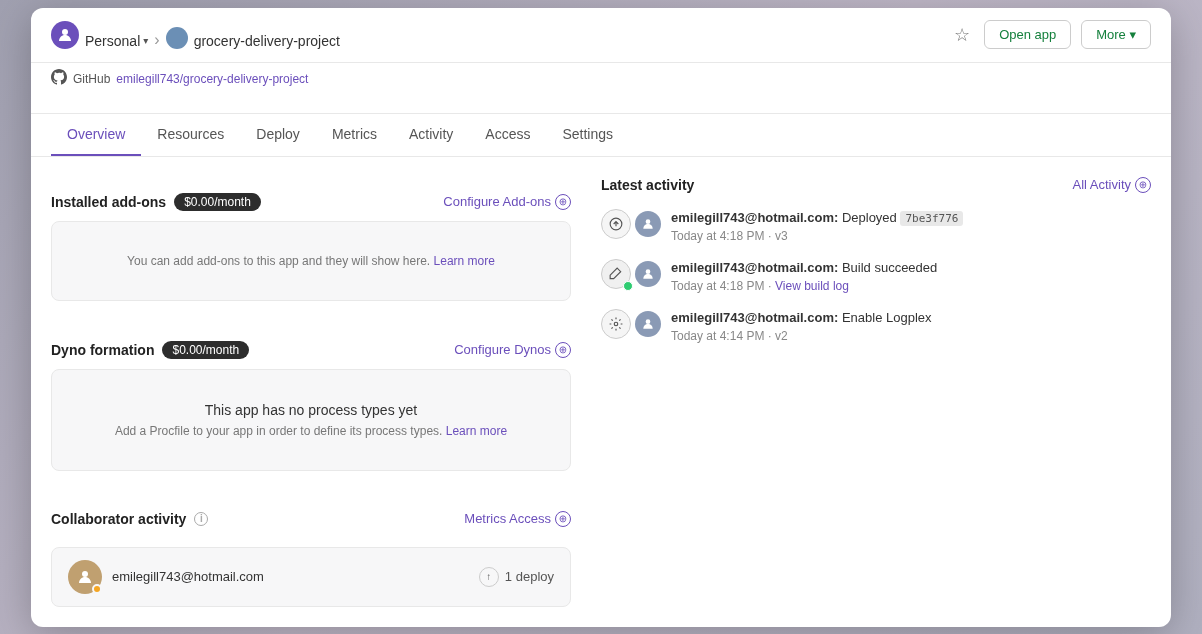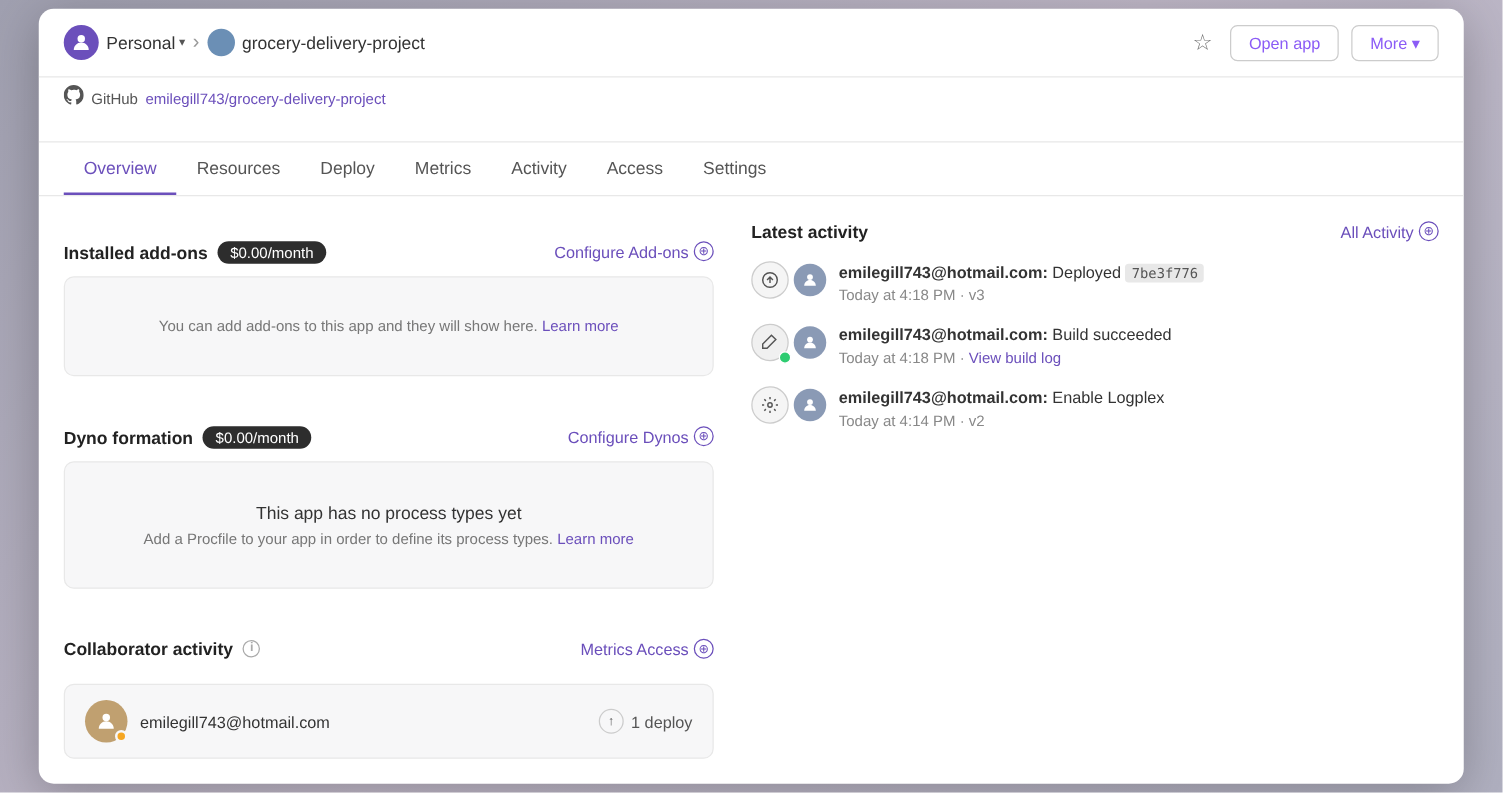--- a/index.html
+++ b/index.html
@@ -27,21 +27,21 @@
     
     .header {
       display: flex;
       align-items: center;
       padding: 12px 20px;
       border-bottom: 1px solid #e8e8e8;
       gap: 8px;
     }
     .header-left {
       display: flex;
-      align-items: center;
+      align-items: flex-end;
       gap: 6px;
       flex: 1;
     }
     .user-avatar {
       width: 28px;
       height: 28px;
       border-radius: 50%;
       background: #6b4fbb;
       display: flex;
       align-items: center;
@@ -90,21 +90,21 @@
       color: #777;
       padding: 4px;
     }
     .btn-outline {
       border: 1px solid #ccc;
       background: #fff;
       border-radius: 6px;
       padding: 6px 14px;
       font-size: 13px;
       cursor: pointer;
-      color: #8b5cf6;
+      color: #15803d;
       display: flex;
       align-items: center;
       gap: 4px;
     }
     
     .github-row {
       display: flex;
       align-items: center;
       padding: 6px 20px 24px;
       gap: 6px;
@@ -150,21 +150,21 @@
     }
     .right-panel {
       flex: 1;
       display: flex;
       flex-direction: column;
       gap: 16px;
     }
     
     .section-header {
       display: flex;
-      align-items: flex-start;
+      align-items: center;
       justify-content: space-between;
       margin-bottom: 10px;
       margin-top: 16px;
     }
     .section-title {
       font-size: 14px;
       font-weight: 600;
       color: #222;
       display: flex;
       align-items: center;

